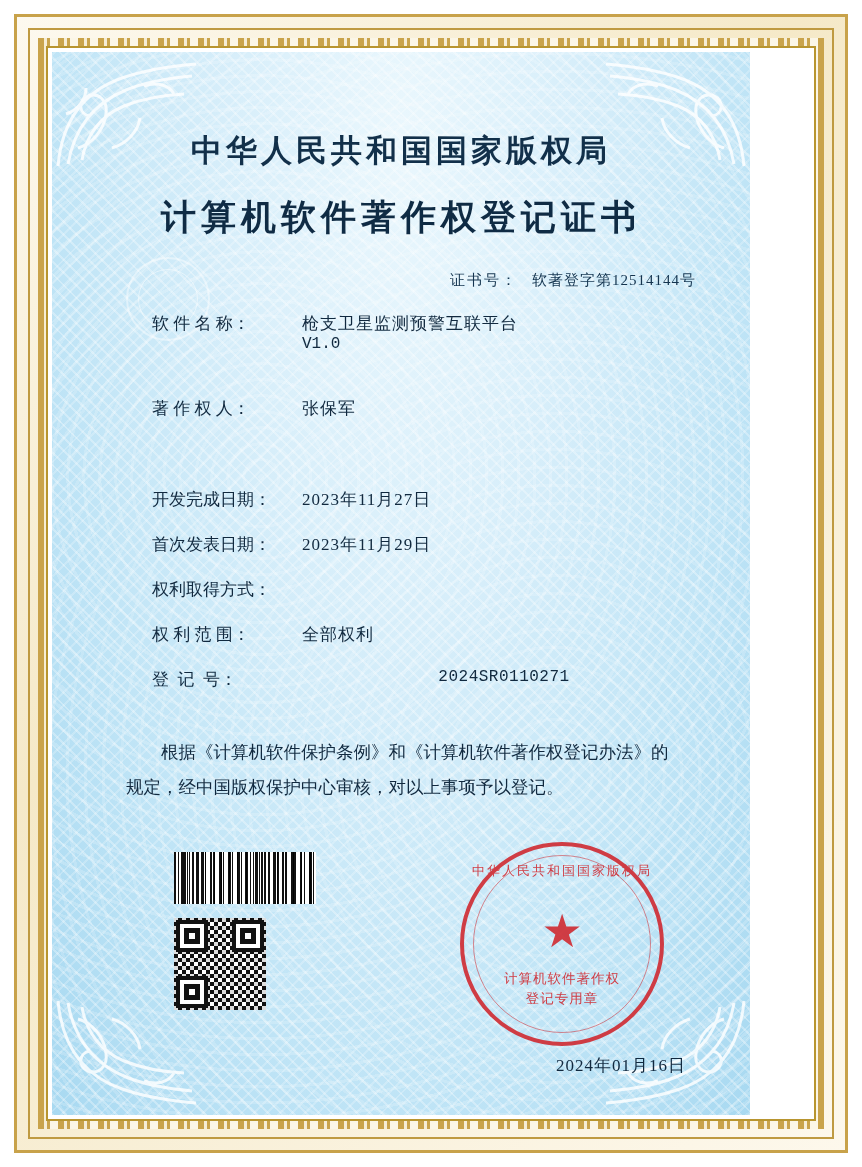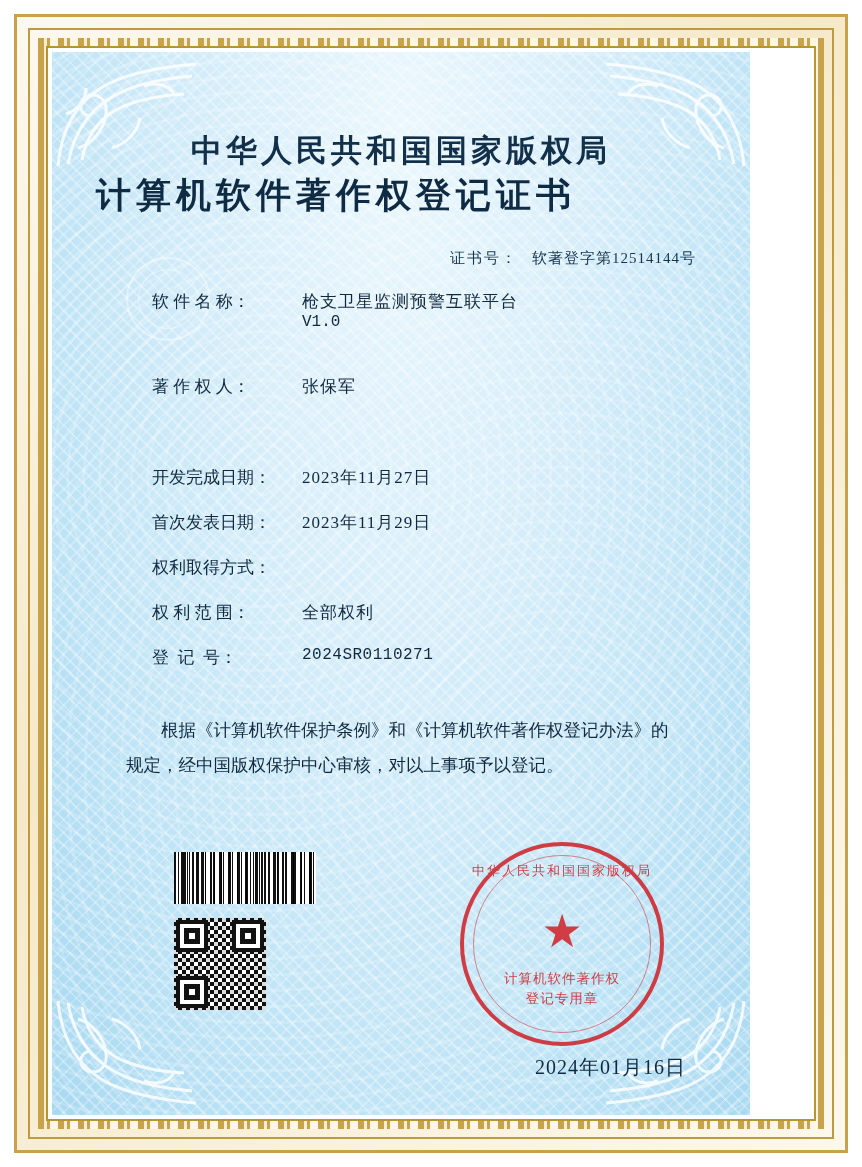--- a/index.html
+++ b/index.html
@@ -111,20 +111,22 @@
   .title-issuer {
     margin-top: 78px;
     text-align: center;
     font-size: 31px;
     letter-spacing: 4px;
     color: #12304a;
     font-weight: 700;
     font-family: "Liberation Serif", "DejaVu Serif", serif;
   }
   .title-main {
+    margin-top: 22px;
+    text-align: center;
     font-size: 35px;
     letter-spacing: 5px;
     color: #0f2b44;
     font-weight: 700;
   }
   .cert-no-row {
     margin-top: 30px;
     text-align: right;
     padding-right: 10px;
     font-size: 15px;
@@ -158,21 +160,21 @@
   .fvalue .line2 {
     display: block;
     font-family: "Liberation Mono", "DejaVu Sans Mono", monospace;
     font-size: 16px;
     letter-spacing: 0px;
   }
   .sp-name    { margin-top: 22px; }
   .sp-owner   { margin-top: 44px; }
   .sp-dev     { margin-top: 68px; }
   .sp-row     { margin-top: 22px; }
-  .mono { font-family: "Liberation Mono","DejaVu Sans Mono", monospace; font-size: 16px; letter-spacing: .5px; }
+  .mono { font-family: "Liberation Mono","DejaVu Sans Mono", monospace; font-size: 16px; letter-spacing: .5px; text-align: center; }
 
   .statement {
     margin-top: 44px;
     padding: 0 24px 0 30px;
     font-size: 17.5px;
     line-height: 2.0;
     color: #11293f;
     text-align: justify;
   }
   .statement .indent { display:inline-block; width: 2em; }
@@ -266,21 +268,21 @@
     letter-spacing:1px;
     color:#d0252c;
   }
   .seal-line1 { top: 124px; }
   .seal-line2 { top: 144px; }
 
   .issue-date {
     position:absolute;
     right: 64px;
     top: 1002px;
-    font-size: 20px;
+    font-size: 17px;
     letter-spacing: 1px;
     color:#11293f;
   }
 </style>
 </head>
 <body>
 
 <div class="certificate">
 
   <div class="frame-outer"></div>

